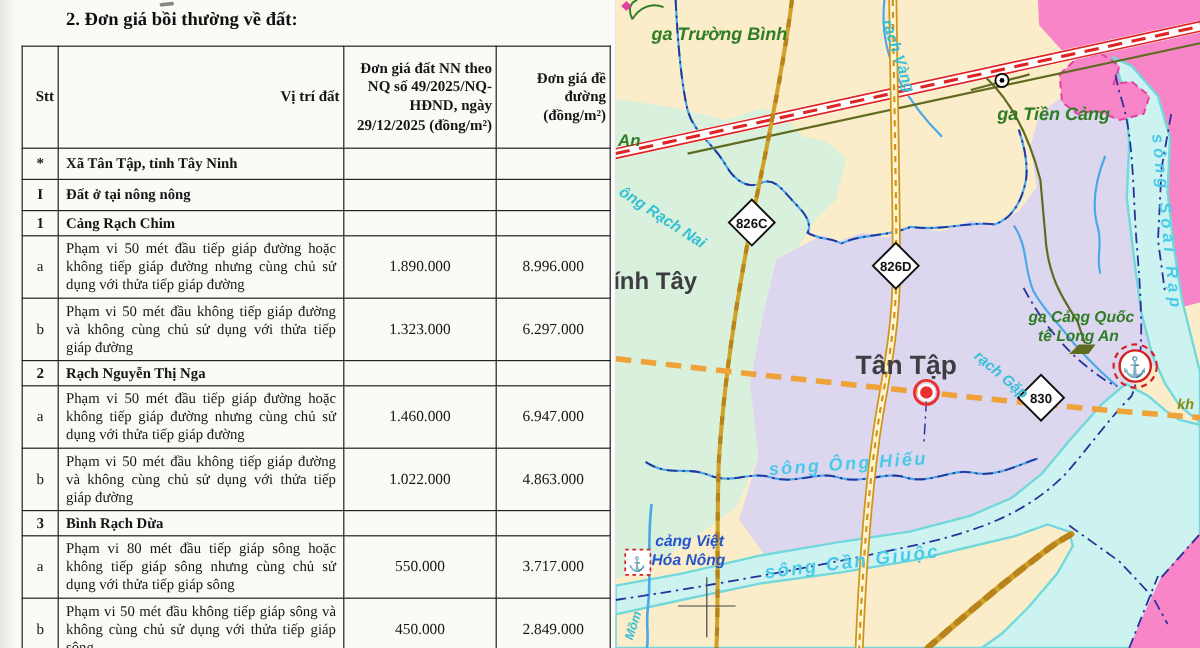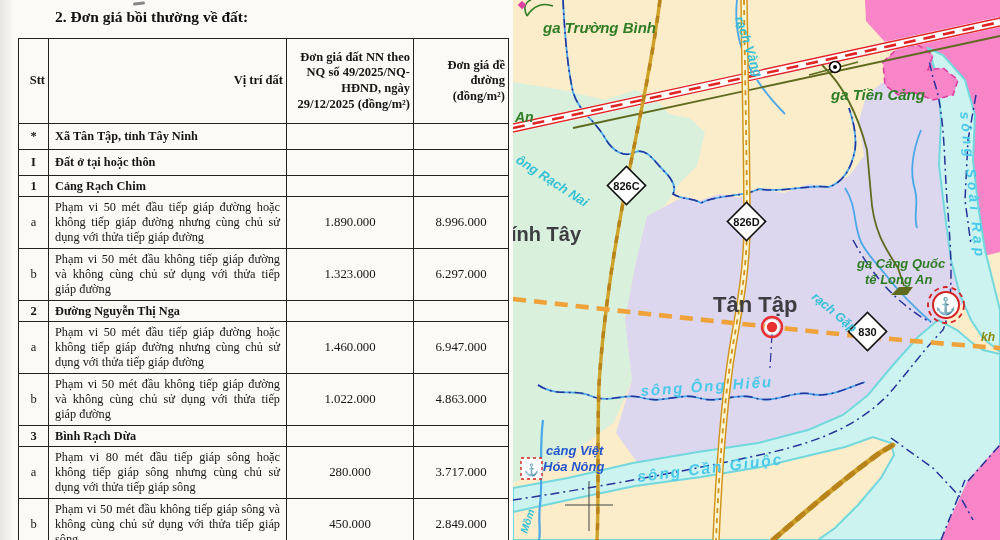--- a/index.html
+++ b/index.html
@@ -62,21 +62,21 @@
       </thead>
       <tbody>
           <tr class="t-head-tall">
             <td class="stt">*</td>
             <td class="label">Xã Tân Tập, tỉnh Tây Ninh</td>
             <td class="num"></td>
             <td class="num"></td>
           </tr>
           <tr class="t-head-tall">
             <td class="stt">I</td>
-            <td class="label">Đất ở tại hoặc thôn</td>
+            <td class="label">Đất ở tại nông nông</td>
             <td class="num"></td>
             <td class="num"></td>
           </tr>
           <tr class="t-head">
             <td class="stt">1</td>
             <td class="label">Cảng Rạch Chim</td>
             <td class="num"></td>
             <td class="num"></td>
           </tr>
           <tr class="t-item">
@@ -86,21 +86,21 @@
             <td class="num">8.996.000</td>
           </tr>
           <tr class="t-item">
             <td class="stt">b</td>
             <td class="label">Phạm vi 50 mét đầu không tiếp giáp đường và không cùng chủ sử dụng với thửa tiếp giáp đường</td>
             <td class="num">1.323.000</td>
             <td class="num">6.297.000</td>
           </tr>
           <tr class="t-head">
             <td class="stt">2</td>
-            <td class="label">Đường Nguyễn Thị Nga</td>
+            <td class="label">Rạch Nguyễn Thị Nga</td>
             <td class="num"></td>
             <td class="num"></td>
           </tr>
           <tr class="t-item">
             <td class="stt">a</td>
             <td class="label">Phạm vi 50 mét đầu tiếp giáp đường hoặc không tiếp giáp đường nhưng cùng chủ sử dụng với thửa tiếp giáp đường</td>
             <td class="num">1.460.000</td>
             <td class="num">6.947.000</td>
           </tr>
           <tr class="t-item">
@@ -111,21 +111,21 @@
           </tr>
           <tr class="t-head">
             <td class="stt">3</td>
             <td class="label">Bình Rạch Dừa</td>
             <td class="num"></td>
             <td class="num"></td>
           </tr>
           <tr class="t-item">
             <td class="stt">a</td>
             <td class="label">Phạm vi 80 mét đầu tiếp giáp sông hoặc không tiếp giáp sông nhưng cùng chủ sử dụng với thửa tiếp giáp sông</td>
-            <td class="num">280.000</td>
+            <td class="num">550.000</td>
             <td class="num">3.717.000</td>
           </tr>
           <tr class="t-item">
             <td class="stt">b</td>
             <td class="label">Phạm vi 50 mét đầu không tiếp giáp sông và không cùng chủ sử dụng với thửa tiếp giáp sông</td>
             <td class="num">450.000</td>
             <td class="num">2.849.000</td>
           </tr>
         </tbody>
     </table>

